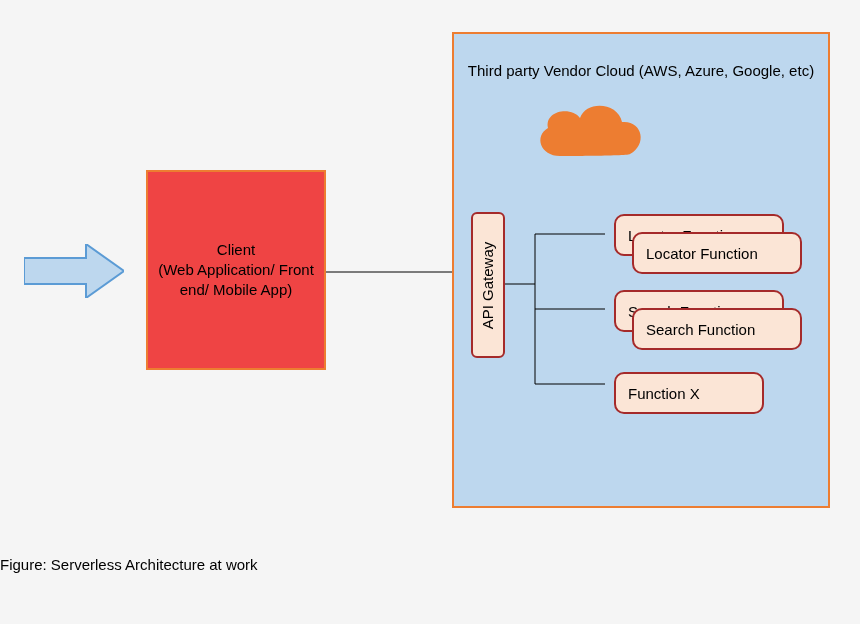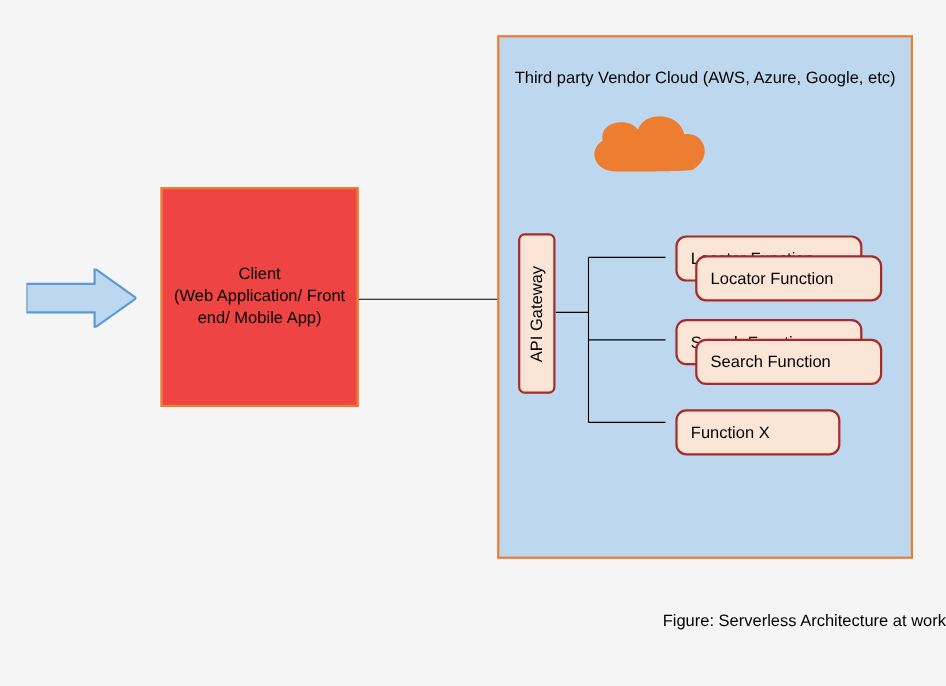--- a/index.html
+++ b/index.html
@@ -80,21 +80,21 @@
     padding: 8px 12px;
     height: 42px;
     display: flex;
     align-items: center;
   }
   .caption {
     position: absolute;
     top: 556px;
     left: 0;
     width: 100%;
-    text-align: right;
+    text-align: left;
     font-size: 15px;
   }
   svg.arrow { position: absolute; }
   svg.connector { position: absolute; }
 </style>
 </head>
 <body>
 
 <svg class="arrow" style="left:24px; top:244px;" width="100" height="54" viewBox="0 0 100 54">
   <polygon points="0,14 62,14 62,0 100,27 62,54 62,40 0,40" fill="#bdd7ee" stroke="#5b9bd5" stroke-width="2"></polygon>

